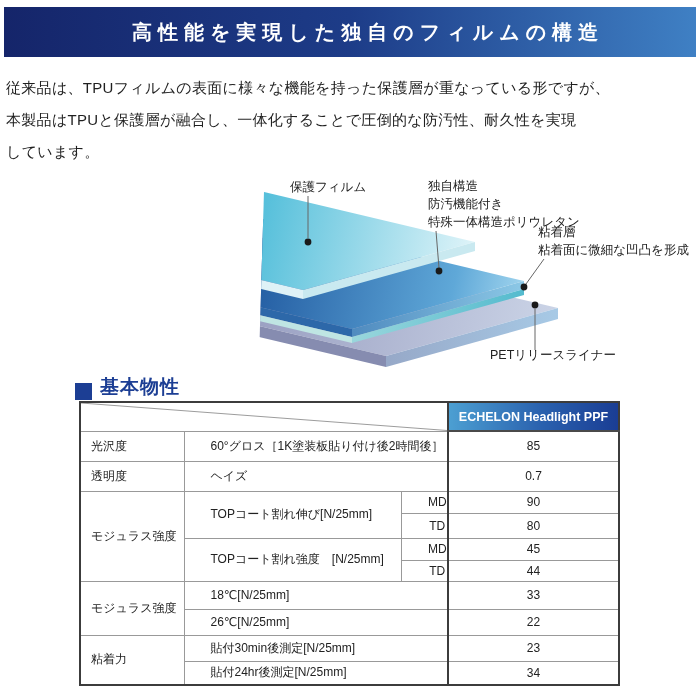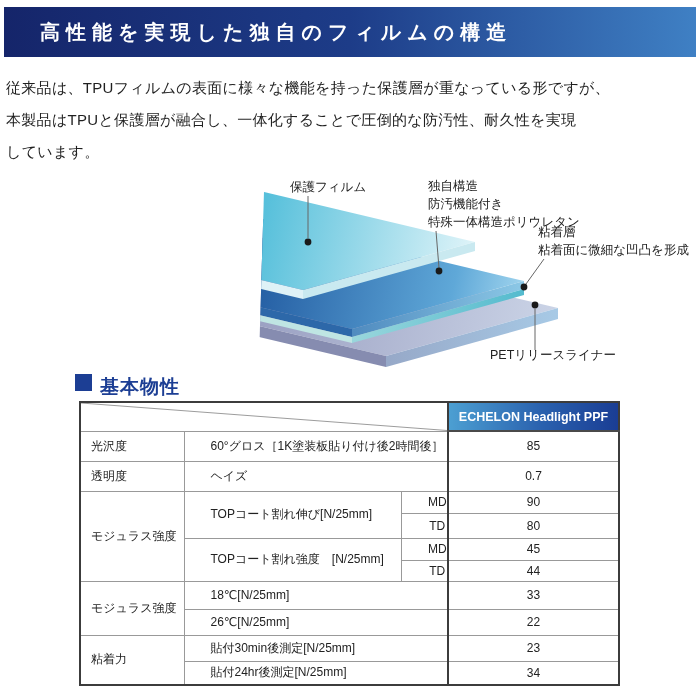--- a/index.html
+++ b/index.html
@@ -4,33 +4,33 @@
 <style>
   html,body{margin:0;padding:0;background:#fff;}
   body{width:700px;height:700px;position:relative;overflow:hidden;
        font-family:"Liberation Sans","DejaVu Sans",sans-serif;color:#222;}
 
   
   .banner{position:absolute;left:4px;top:7px;width:692px;height:50px;
           background:linear-gradient(90deg,#15256a 0%,#1d3c88 50%,#3f80c4 100%);}
   .banner-title{color:#fff;font-family:"Liberation Serif","DejaVu Serif",serif;
           font-size:20px;font-weight:600;letter-spacing:6px;line-height:50px;
-          padding-left:36px;white-space:nowrap;}
+          padding-left:36px;white-space:nowrap;text-align:center;}
 
   
   .intro{position:absolute;left:6px;top:72px;width:692px;
          font-size:15px;line-height:32px;color:#1f1f1f;letter-spacing:.3px;}
   .intro div{white-space:nowrap;}
 
   
   .diagram{position:absolute;left:200px;top:178px;width:500px;height:202px;}
   .diagram text{font-size:12.5px;fill:#222;}
 
   
-  .section-head{position:absolute;left:75px;top:374px;display:flex;align-items:flex-start;}
+  .section-head{position:absolute;left:75px;top:374px;display:flex;align-items:flex-end;}
   .blue-square{width:17px;height:17px;background:#1c3e94;margin-right:8px;}
   .section-title{font-size:19px;font-weight:bold;color:#1c3e94;letter-spacing:1px;}
 
   
   .spec-table{position:absolute;left:79px;top:401px;width:539px;
               border-collapse:collapse;table-layout:fixed;
               border:2px solid #3c3c3c;font-size:12px;color:#222;}
   .spec-table td{border:1px solid #999;padding:0;vertical-align:middle;}
   .spec-table td.cat{padding-left:10px;}
   .spec-table td.prop{padding-left:26px;}

